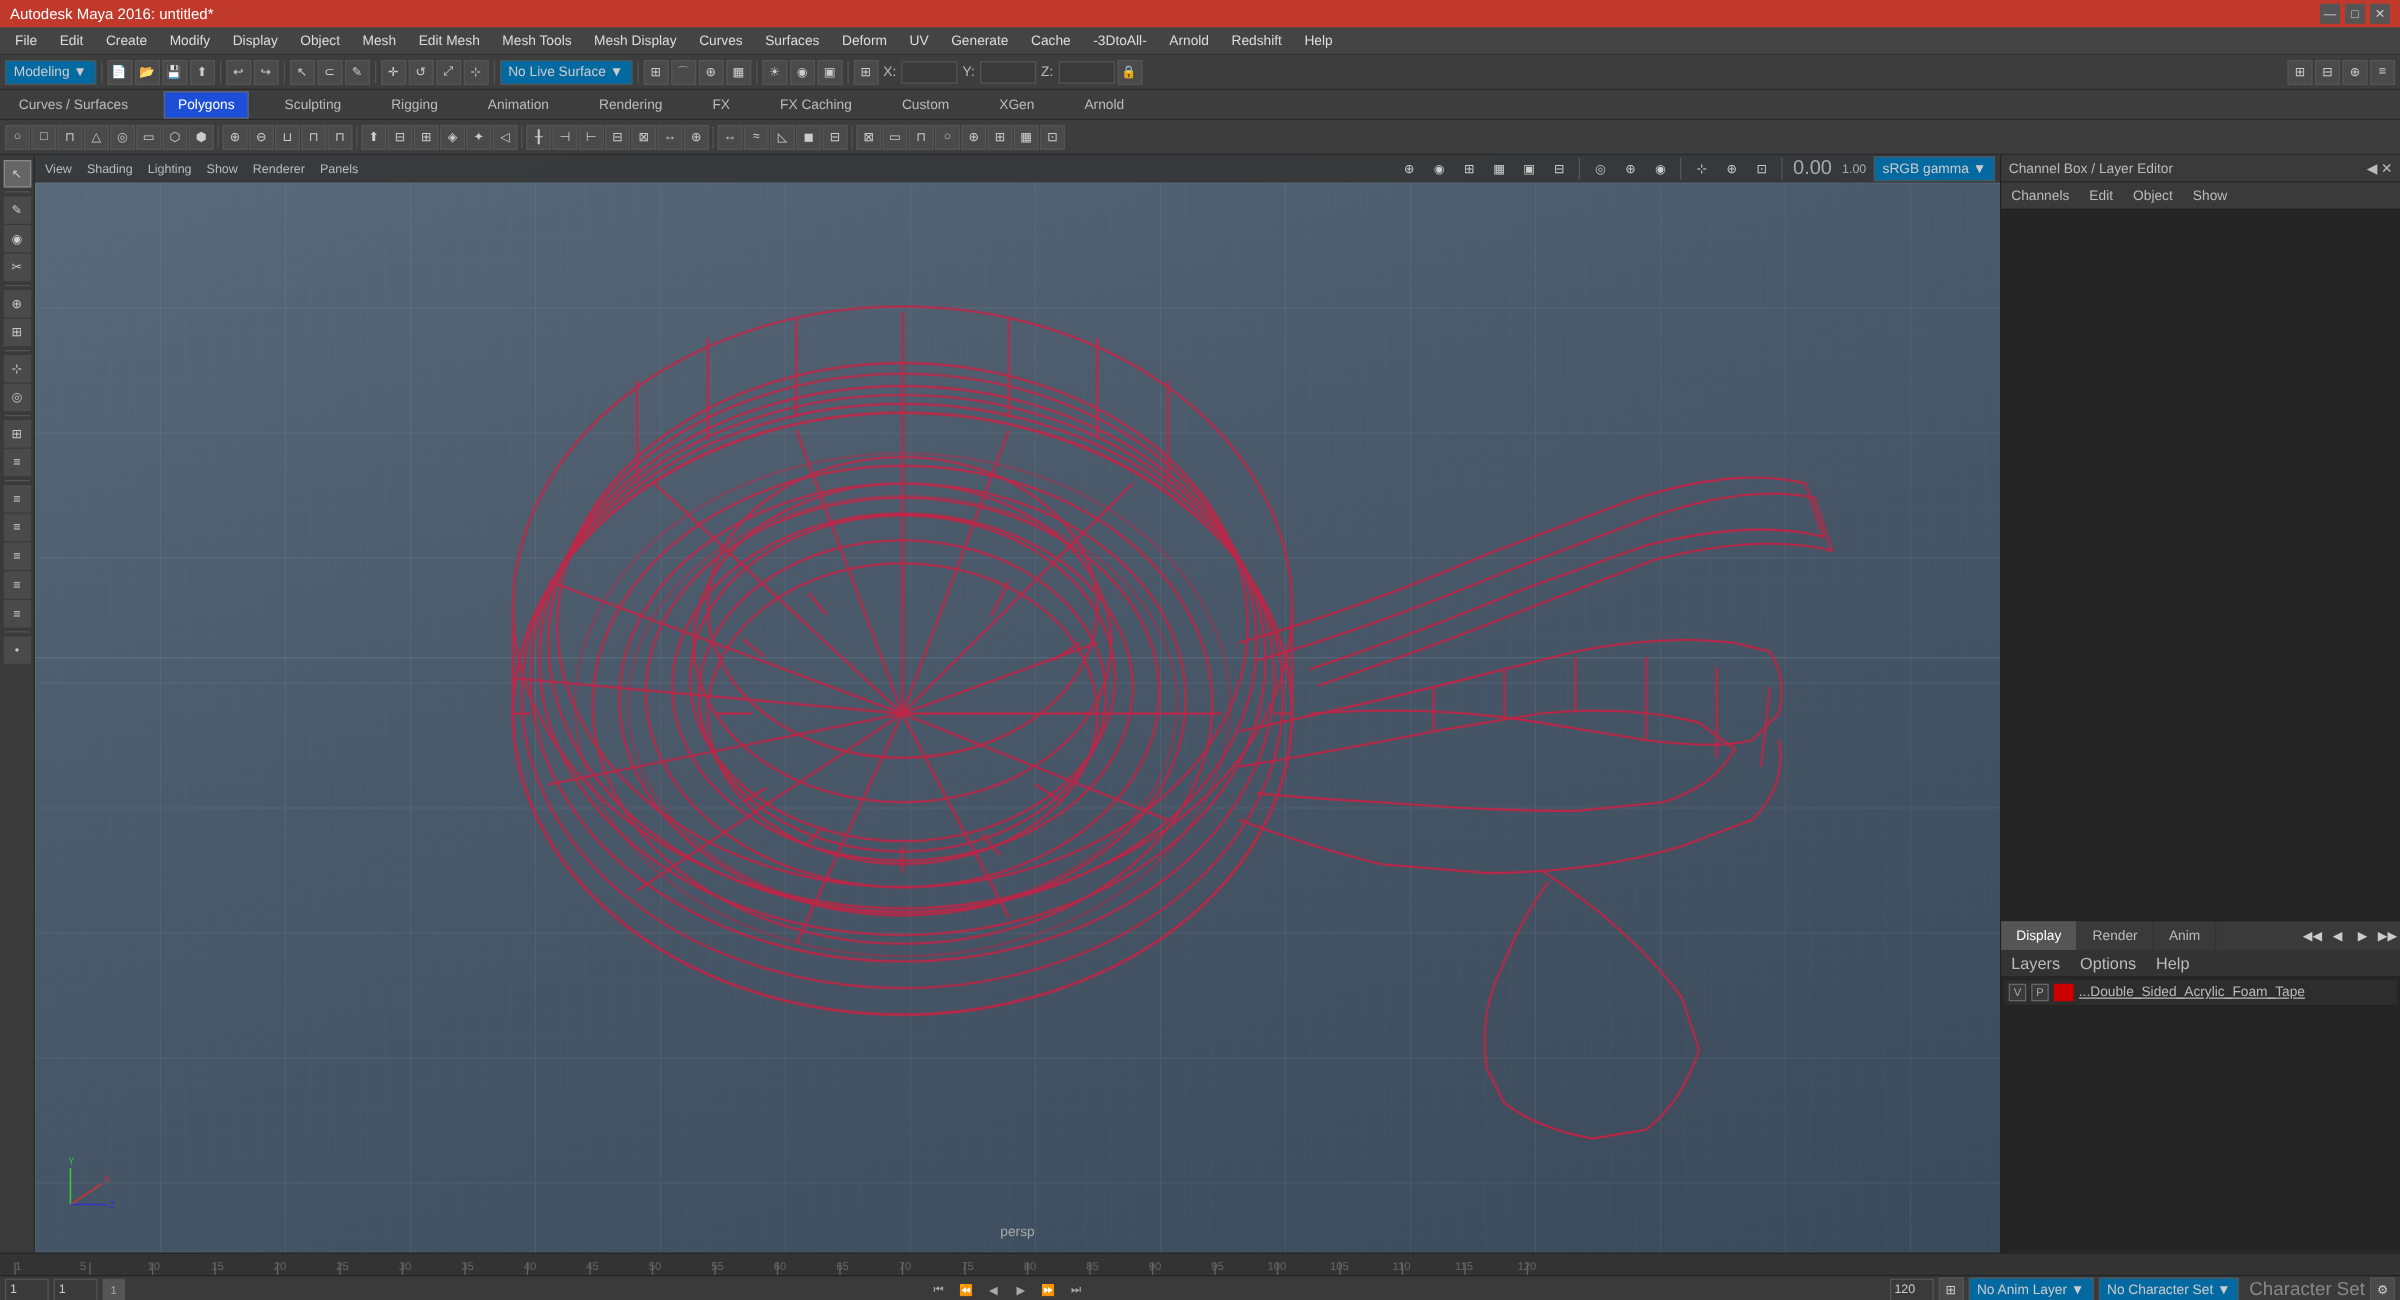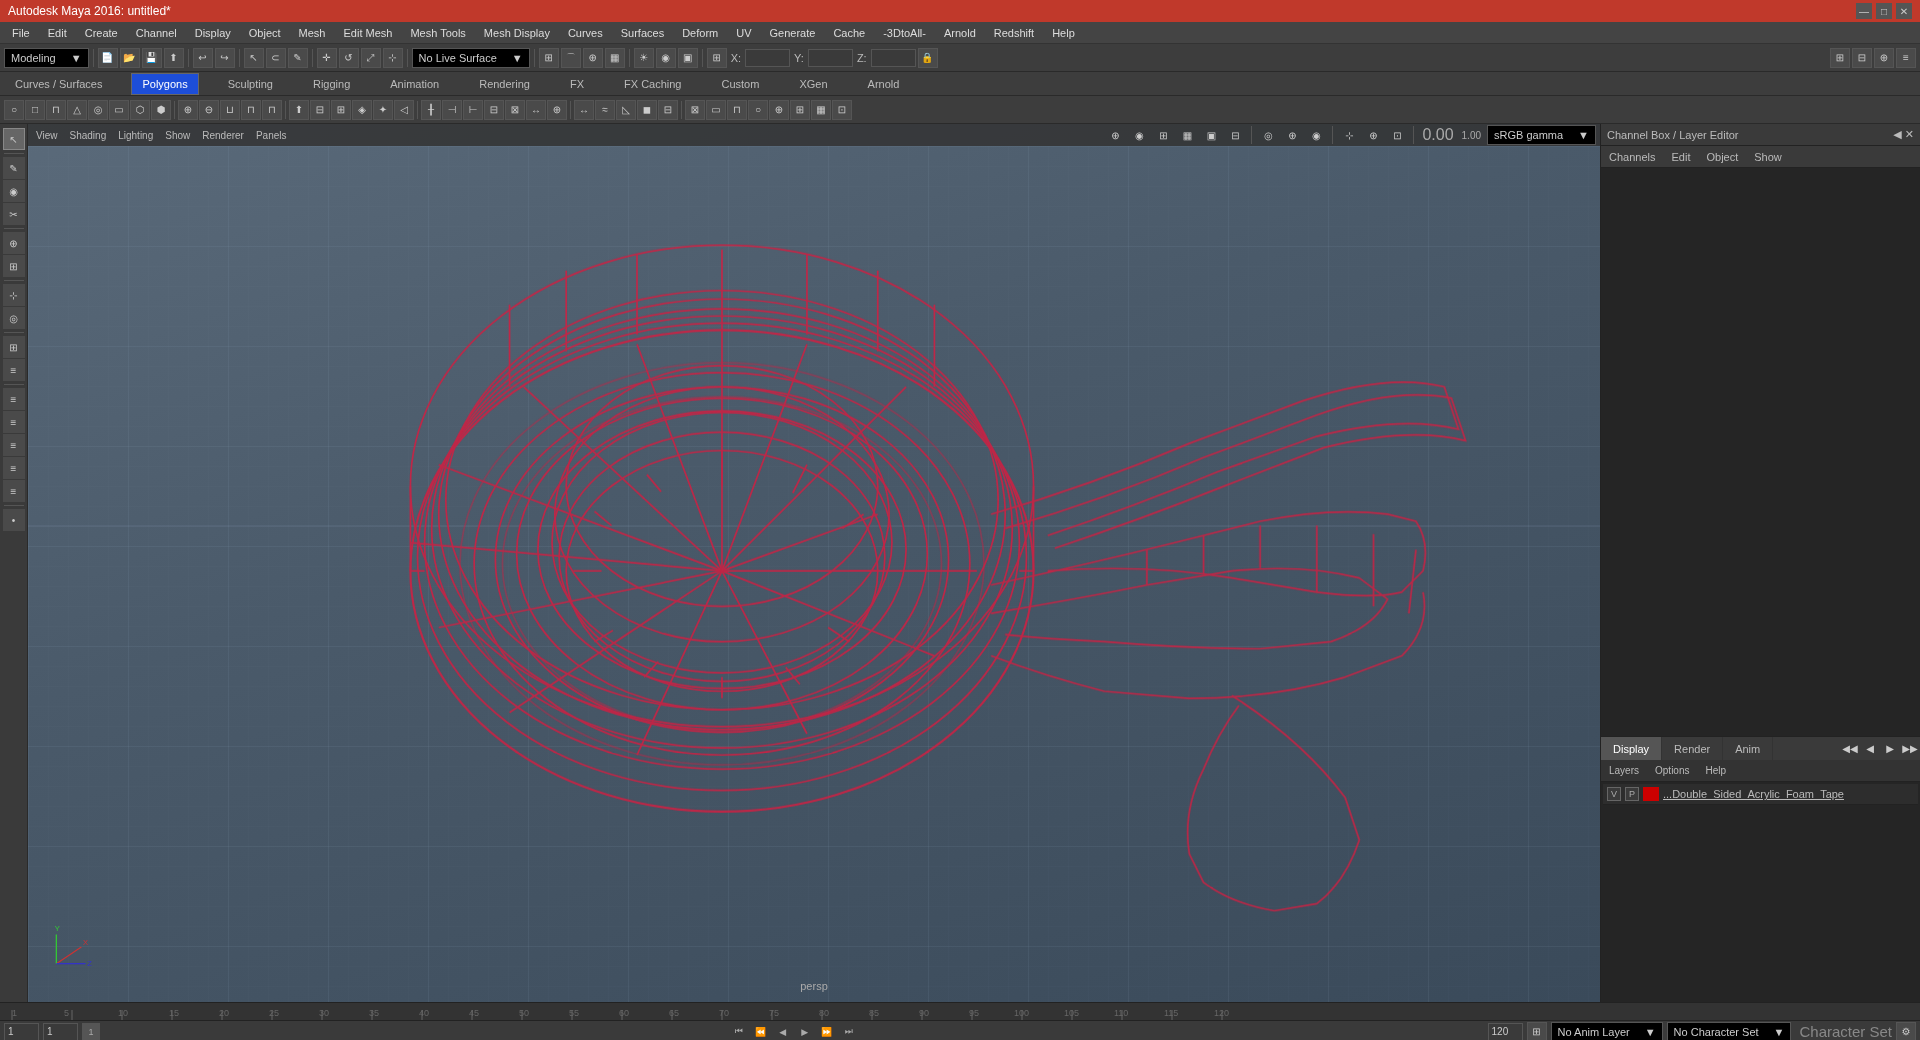--- a/index.html
+++ b/index.html
@@ -268,21 +268,21 @@
       background: #252525;
       padding: 2px;
     }
     #layers-sub-tabs {
       height: 22px;
       background: #333;
       display: flex;
       align-items: center;
       padding: 0 4px;
       gap: 8px;
-      font-size: 10px;
+      font-size: 13px;
       border-bottom: 1px solid #222;
     }
     .ls-tab { color: #bbb; cursor: pointer; padding: 2px 4px; }
 
     #layer-row {
       display: flex;
       align-items: center;
       padding: 3px 4px;
       gap: 4px;
       background: #2d2d2d;
@@ -327,29 +327,29 @@
       justify-content: center;
       cursor: pointer;
       color: #ccc;
       font-size: 10px;
       padding: 0 2px;
     }
     .toolbar-separator { width: 1px; height: 18px; background: #555; margin: 0 2px; }
 
     .dropdown-btn {
       height: 20px;
-      background: #000000;
+      background: #0369a1;
       border: 1px solid #555;
       display: inline-flex;
       align-items: center;
       cursor: pointer;
       color: #ccc;
       font-size: 11px;
       padding: 0 6px;
-      gap: 15px;
+      gap: 3px;
     }
 
     
     #timeline-ruler {
       height: 22px;
       background: #333;
       border-top: 1px solid #222;
       display: flex;
       align-items: flex-end;
       padding: 0 4px;
@@ -388,21 +388,21 @@
     <span>—</span>
     <span>□</span>
     <span>✕</span>
   </div>
 </div>
 
 <div id="menu-bar">
   <div class="menu-item">File</div>
   <div class="menu-item">Edit</div>
   <div class="menu-item">Create</div>
-  <div class="menu-item">Channel</div>
+  <div class="menu-item">Modify</div>
   <div class="menu-item">Display</div>
   <div class="menu-item">Object</div>
   <div class="menu-item">Mesh</div>
   <div class="menu-item">Edit Mesh</div>
   <div class="menu-item">Mesh Tools</div>
   <div class="menu-item">Mesh Display</div>
   <div class="menu-item">Curves</div>
   <div class="menu-item">Surfaces</div>
   <div class="menu-item">Deform</div>
   <div class="menu-item">UV</div>

